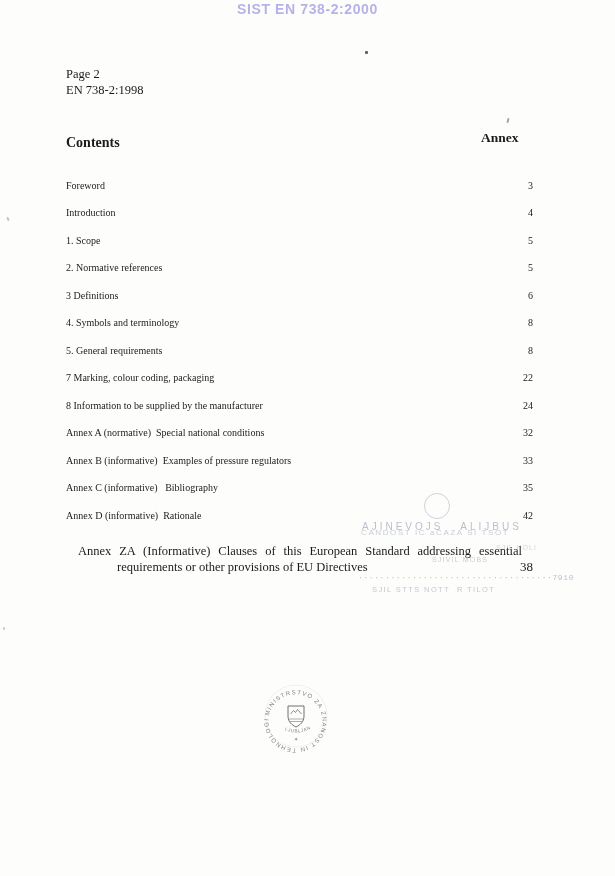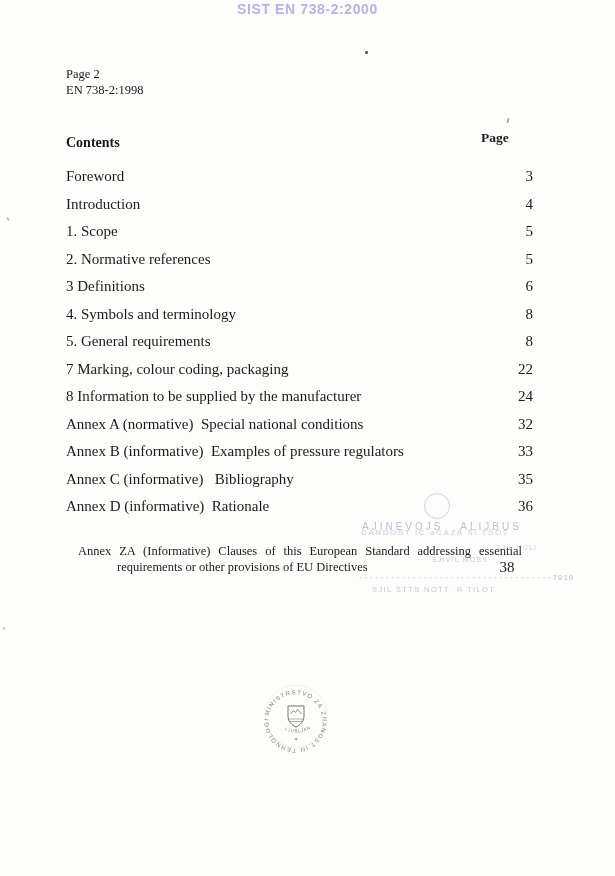--- a/index.html
+++ b/index.html
@@ -29,34 +29,34 @@
   }
   .page-col-label{
     position:absolute;left:481px;top:130px;width:52px;
     font-size:13.5px;font-weight:bold;text-align:left;
   }
   .toc{
     position:absolute;left:66px;top:163px;width:467px;
   }
   .toc-row{
     height:27.5px;
-    display:flex;justify-content:space-between;align-items:center;
-    font-size:15px;
+    display:flex;justify-content:space-between;align-items:flex-end;
+    font-size:10px;
   }
   .toc-label{white-space:pre;}
   .toc-page{text-align:right;}
   .za{
     position:absolute;left:66px;top:544px;width:444px;
     font-size:12.5px;line-height:15.5px;margin-left:12px;
   }
   .za-line1{text-align:justify;text-align-last:justify;}
   .za-line2{padding-left:39px;}
   .za-page{
     position:absolute;left:481px;top:559px;width:52px;
-    text-align:center;font-size:15px;
+    text-align:right;font-size:13px;
   }
   
   .stamp{
     position:absolute;left:358px;top:505px;width:195px;height:100px;
     font-family:"Liberation Sans", sans-serif;
     color:#7c87a6;
     pointer-events:none;
     filter:blur(0.4px);
   }
   .stamp>div{position:absolute;white-space:pre;}
@@ -88,21 +88,21 @@
 <div class="page">
 
   <div class="watermark">SIST EN 738-2:2000</div>
 
   <div class="page-header">
     <div>Page 2</div>
     <div>EN 738-2:1998</div>
   </div>
 
   <div class="contents-title">Contents</div>
-  <div class="page-col-label">Page</div>
+  <div class="page-col-label">Annex</div>
 
   <div class="toc">
     <div class="toc-row">
       <span class="toc-label">Foreword</span>
       <span class="toc-page">3</span>
     </div>
     <div class="toc-row">
       <span class="toc-label">Introduction</span>
       <span class="toc-page">4</span>
     </div>
@@ -141,21 +141,21 @@
     <div class="toc-row">
       <span class="toc-label">Annex B (informative)  Examples of pressure regulators</span>
       <span class="toc-page">33</span>
     </div>
     <div class="toc-row">
       <span class="toc-label">Annex C (informative)   Bibliography</span>
       <span class="toc-page">35</span>
     </div>
     <div class="toc-row">
       <span class="toc-label">Annex D (informative)  Rationale</span>
-      <span class="toc-page">36</span>
+      <span class="toc-page">42</span>
     </div>
   </div>
 
   <div class="za">
     <div class="za-line1">Annex ZA (Informative) Clauses of this European Standard addressing essential</div>
     <div class="za-line2">requirements or other provisions of EU Directives</div>
   </div>
   <div class="za-page">38</div>
 
   <div class="stamp">

